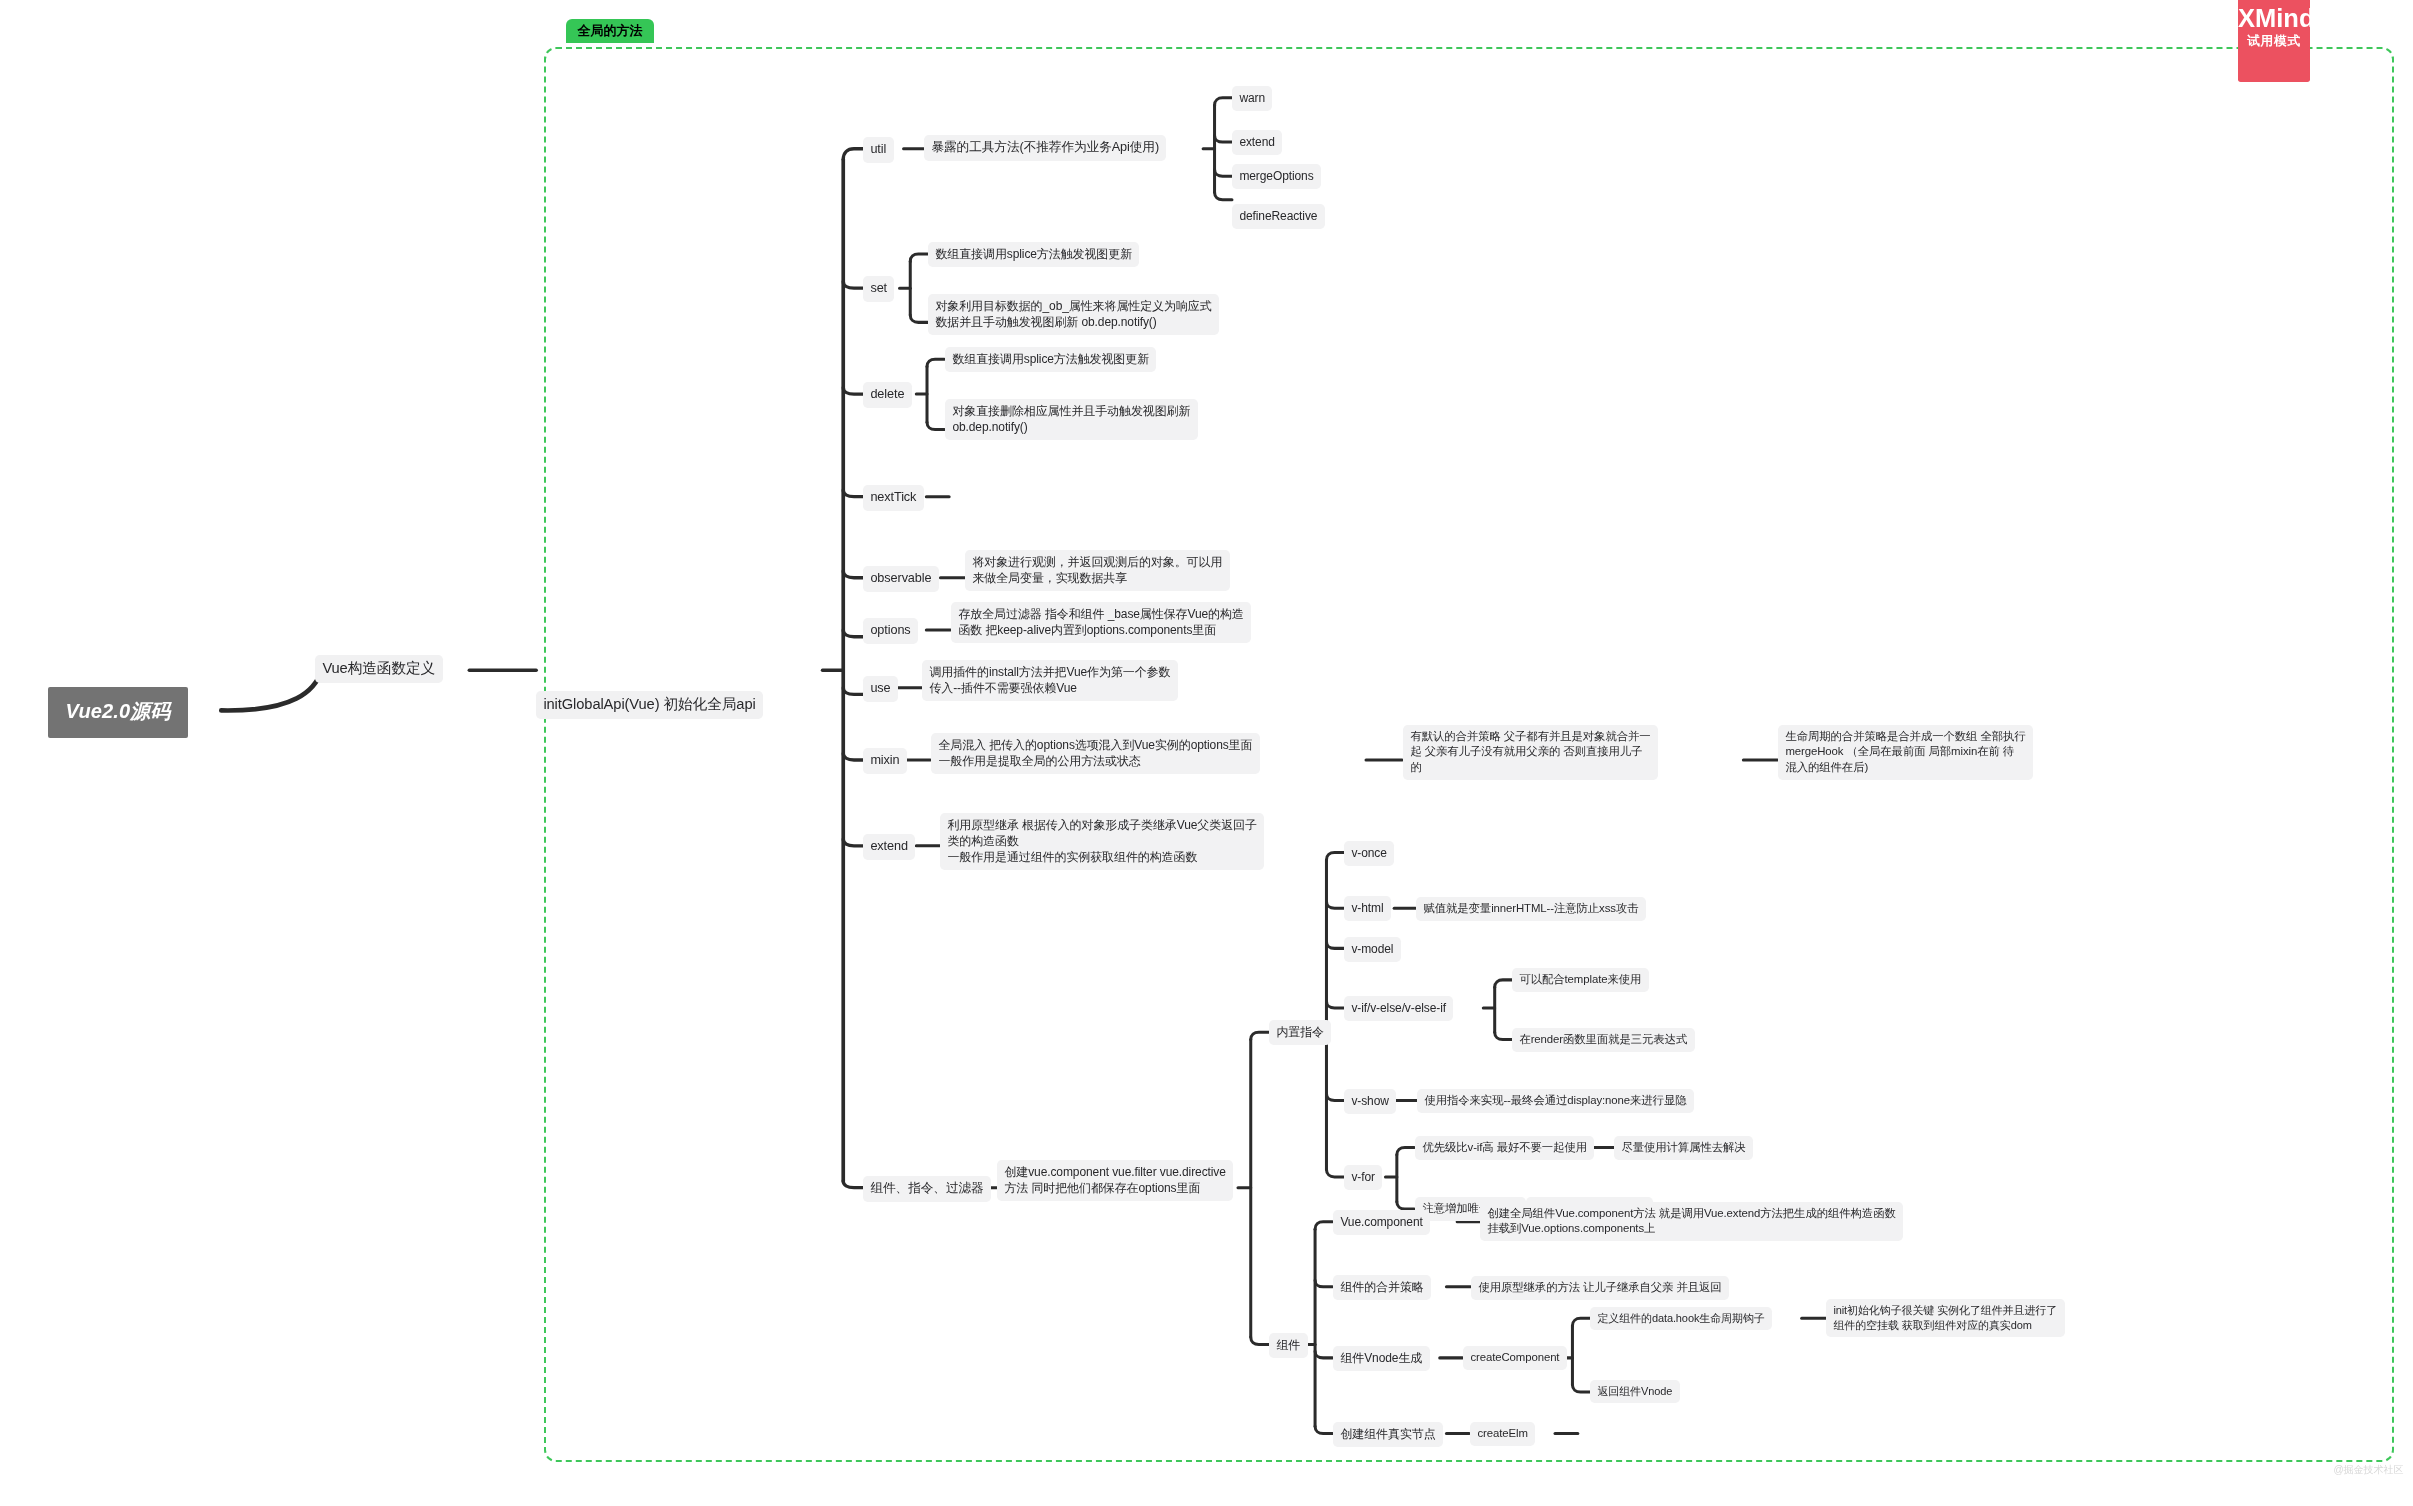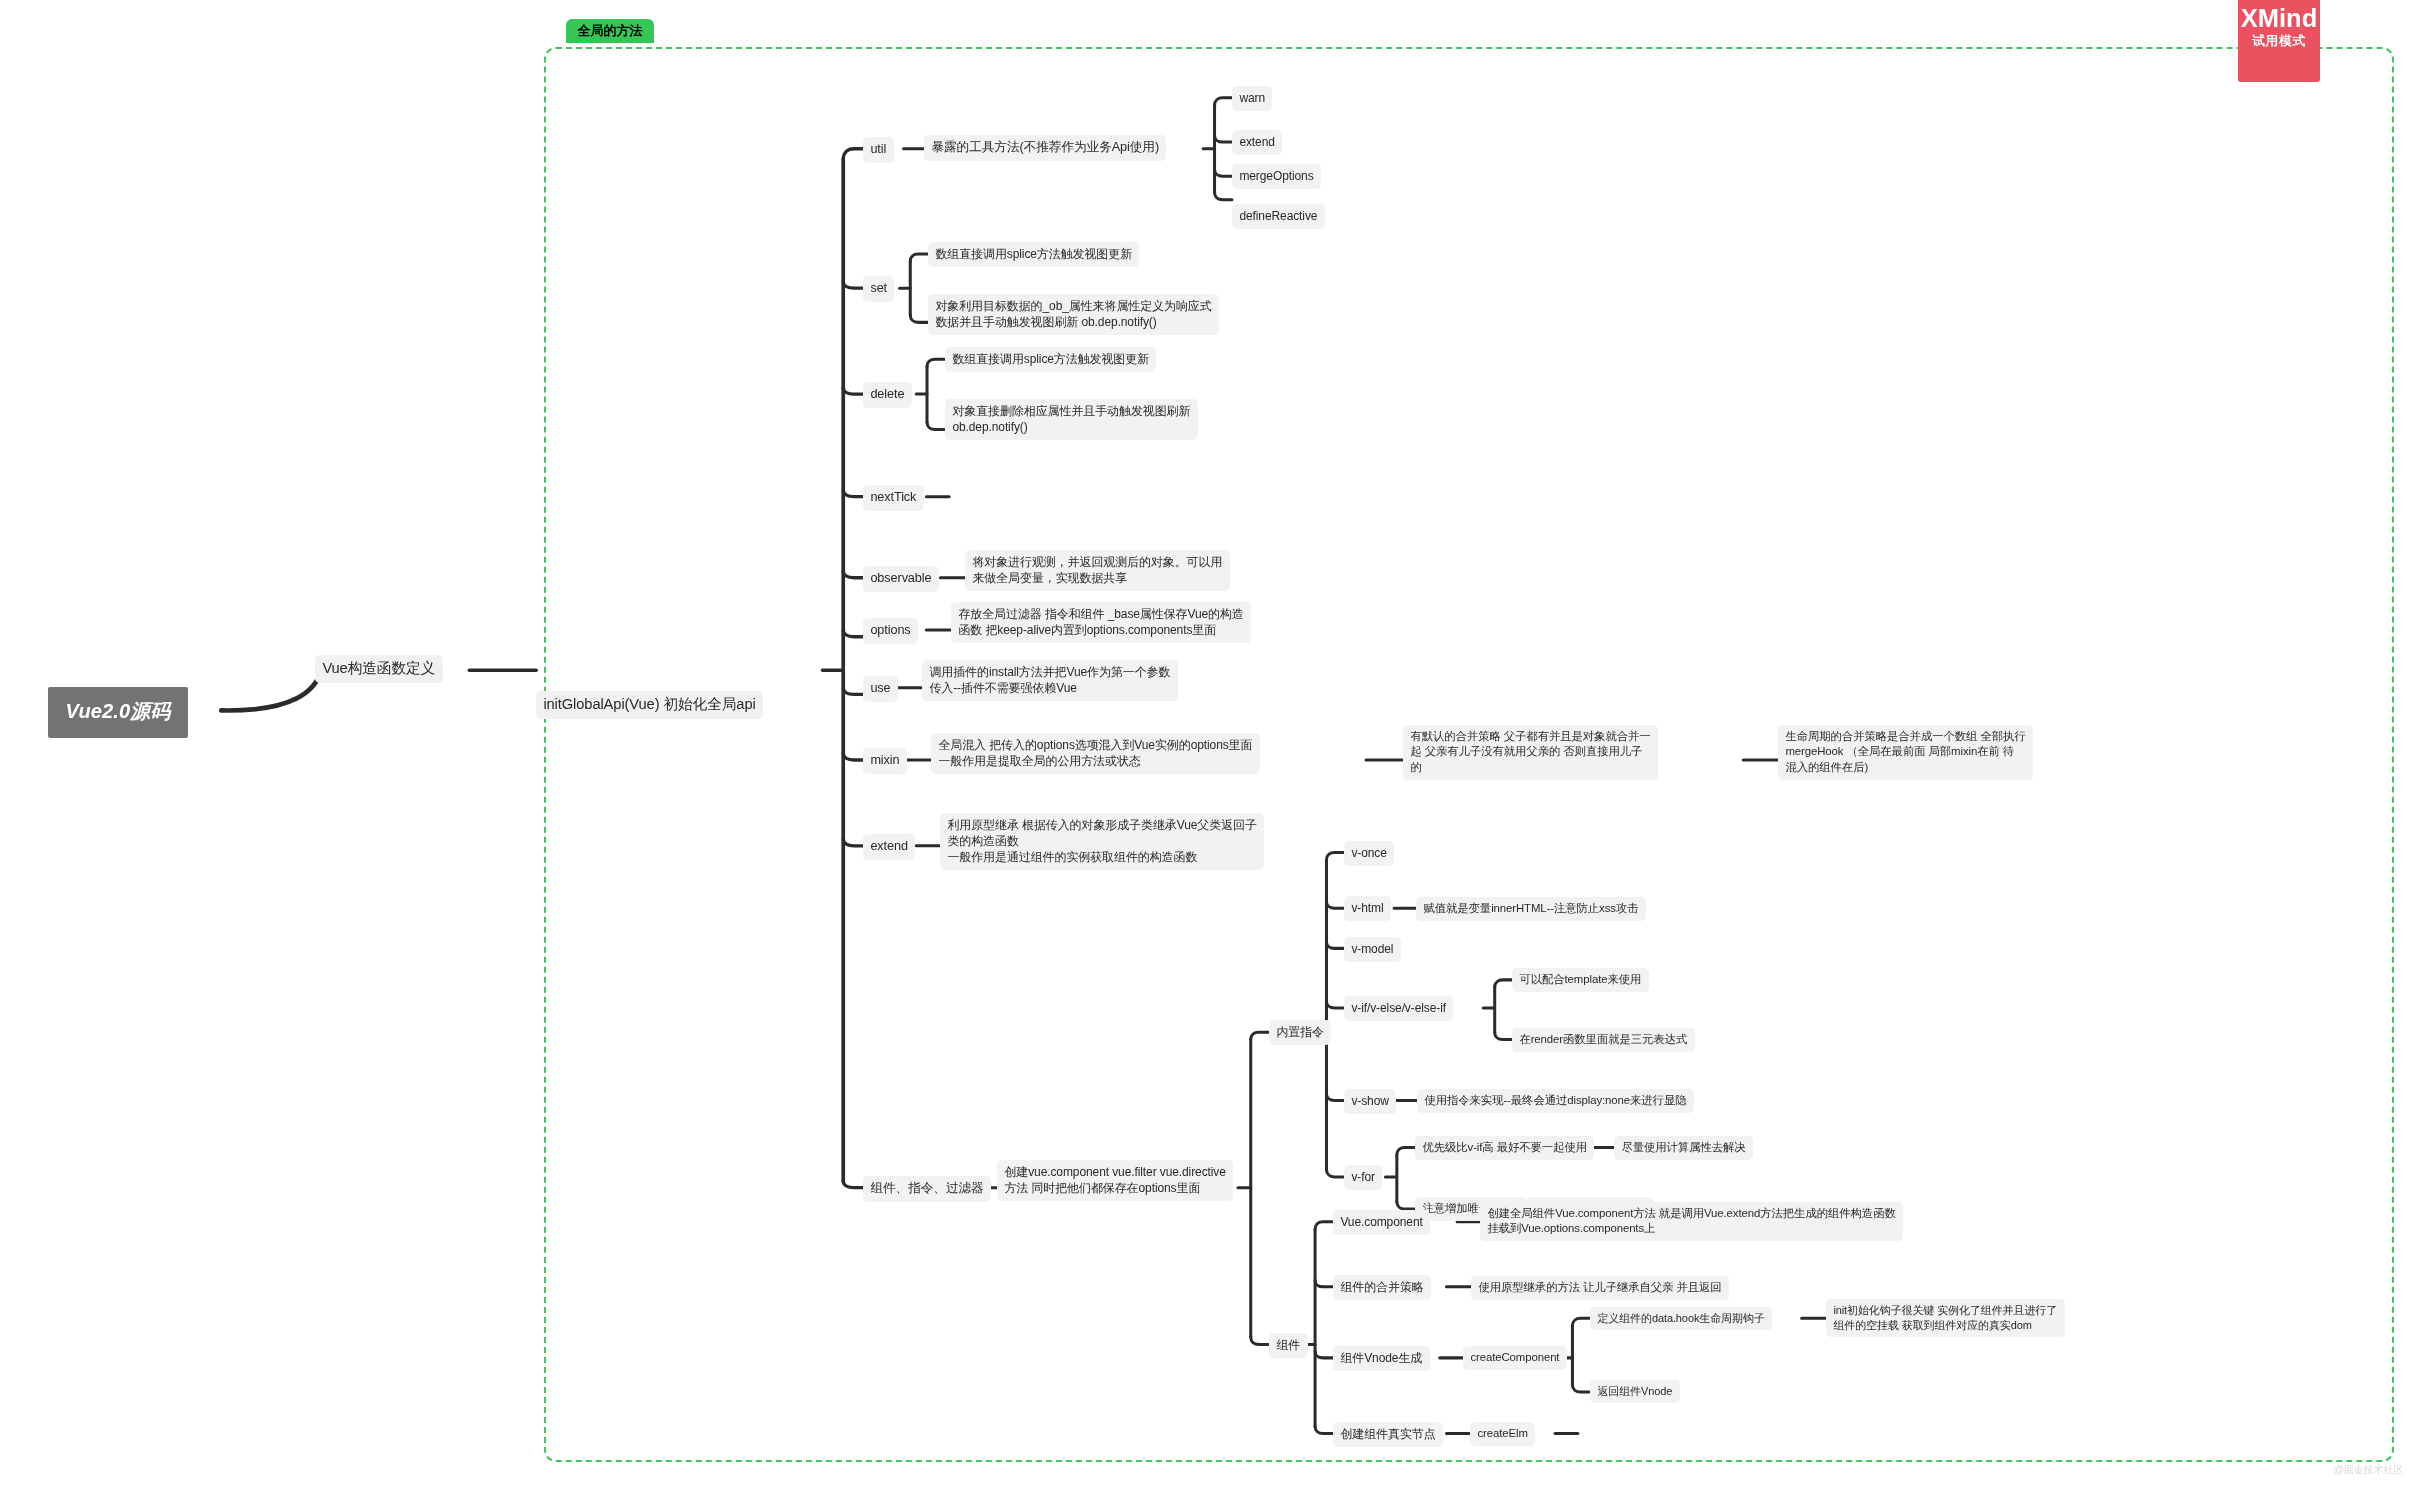--- a/index.html
+++ b/index.html
@@ -243,21 +243,21 @@
 
       <path d="M 2158 2139 L 2192 2139"></path>
 
       <path d="M 2320 2139 L 2354 2139"></path>
     </g>
   </svg>
 
   <div class="boundary" style="left:544px; top:47px; width:1850px; height:1415px;"></div>
   <div class="boundary-label" style="left:566px; top:19px;">全局的方法</div>
 
-  <div class="xmind-badge" style="left:2238px; top:0px; width:82px; height:82px;">
+  <div class="xmind-badge" style="left:2238px; top:0px; width:72px; height:82px;">
     <div class="brand">XMind</div>
     <div class="trial">试用模式</div>
   </div>
 
   <div class="corner-watermark">@掘金技术社区</div>
 
   <div class="root-node" style="left:48px; top:687px;">Vue2.0源码</div>
 
   <div class="node l1" style="left:315px; top:655px;">Vue构造函数定义</div>
 

